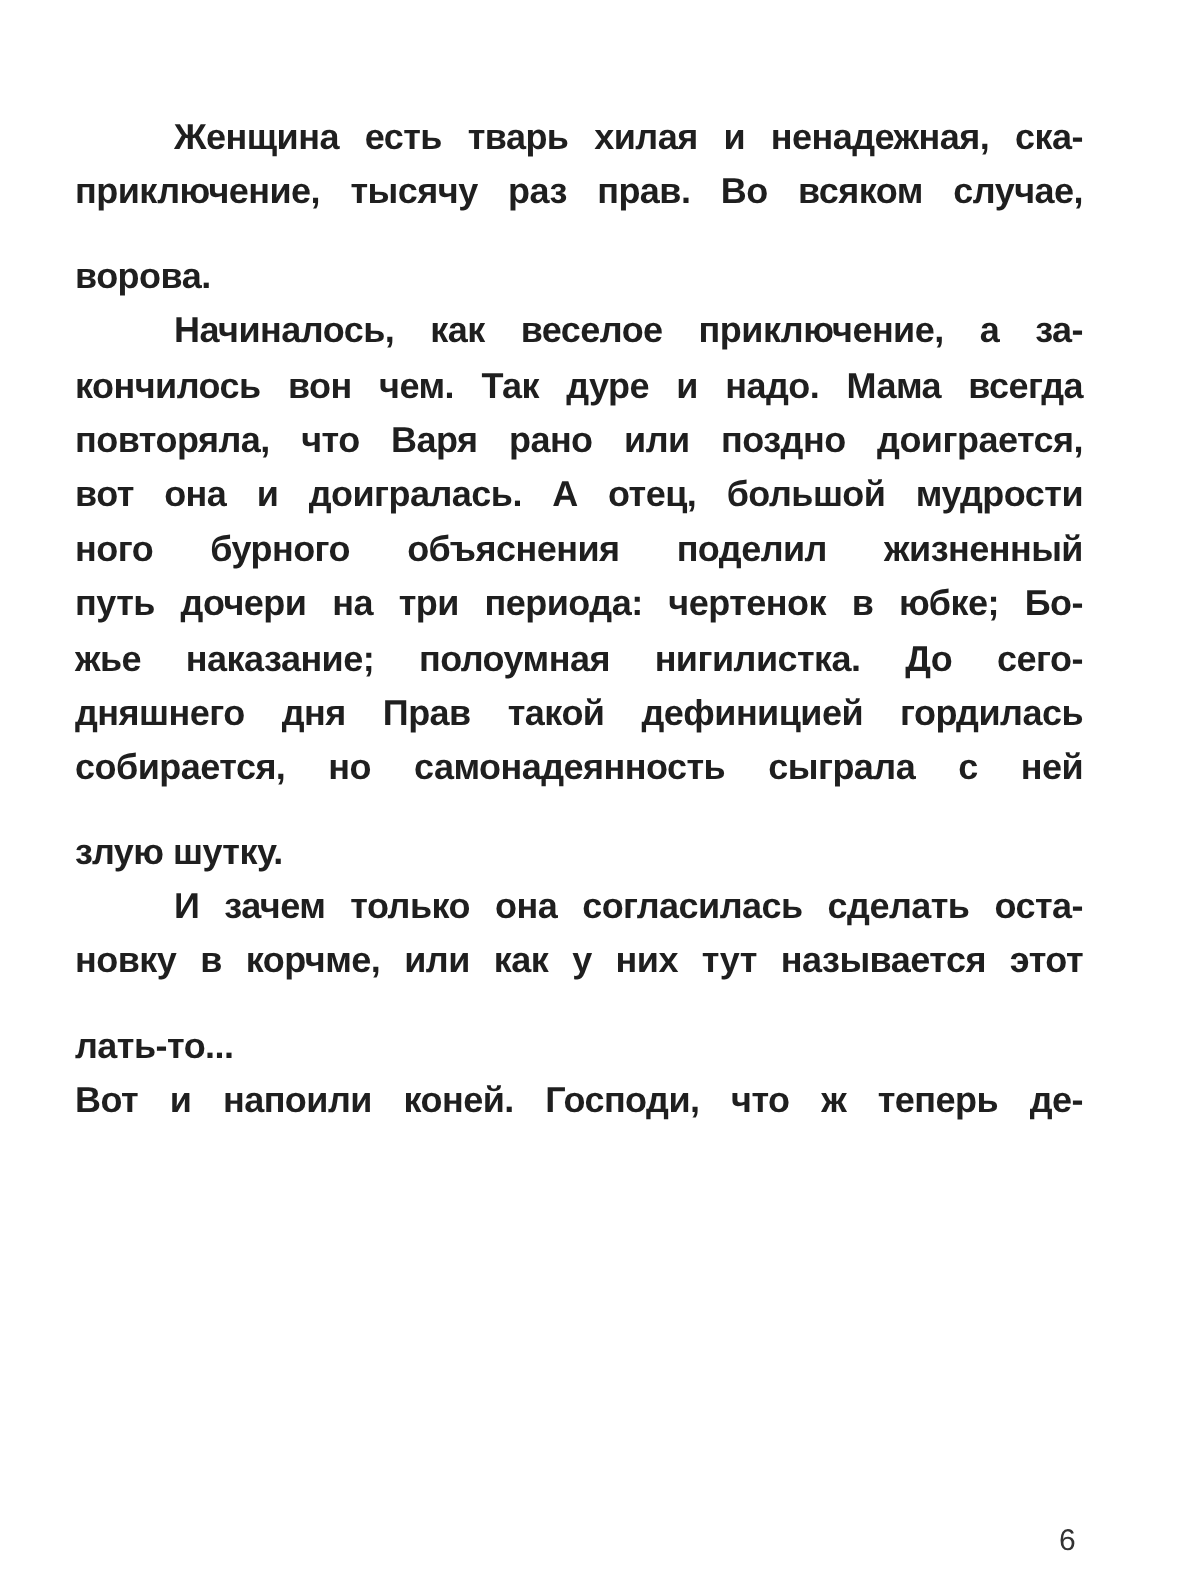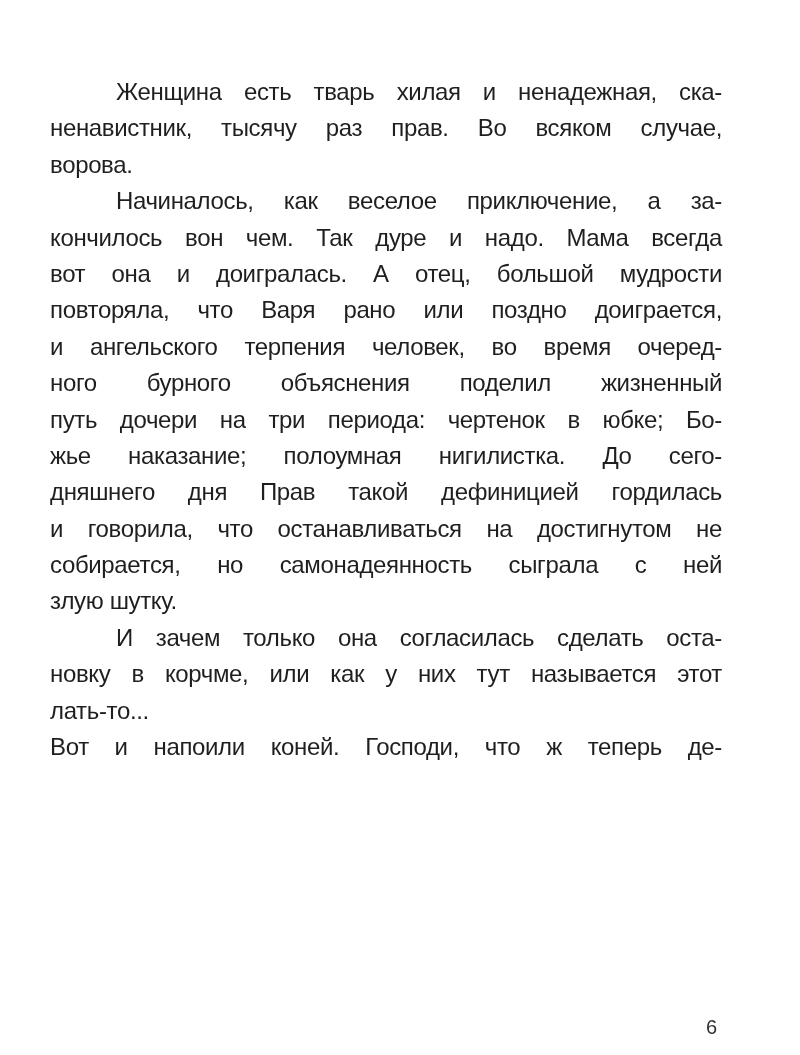--- a/index.html
+++ b/index.html
@@ -23,55 +23,55 @@
     }
     .line {
       display: block;
       height: 36.4px;
       line-height: 36.4px;
       font-size: 24px;
       white-space: nowrap;
       text-align: justify;
       text-align-last: justify;
       letter-spacing: -0.35px;
+      font-weight: bold;
     }
     .line.indent {
       padding-left: 66px;
     }
     .line.last {
       text-align-last: left;
+      margin-top: 20px;
     }
     .page-number {
       position: absolute;
       left: 706px;
       top: 1016px;
       font-size: 20px;
       color: #333333;
     }
   </style>
 </head>
 <body>
 
 <div class="page">
   <div class="paragraph">
     <span class="line indent">Женщина есть тварь хилая и ненадежная, ска-</span>
-    <span class="line">ненавистник, тысячу раз прав. Во всяком случае,</span>
+    <span class="line">приключение, тысячу раз прав. Во всяком случае,</span>
     <span class="line last">ворова.</span>
   </div>
   <div class="paragraph">
     <span class="line indent">Начиналось, как веселое приключение, а за-</span>
     <span class="line">кончилось вон чем. Так дуре и надо. Мама всегда</span>
+    <span class="line">повторяла, что Варя рано или поздно доиграется,</span>
     <span class="line">вот она и доигралась. А отец, большой мудрости</span>
-    <span class="line">повторяла, что Варя рано или поздно доиграется,</span>
-    <span class="line">и ангельского терпения человек, во время очеред-</span>
     <span class="line">ного бурного объяснения поделил жизненный</span>
     <span class="line">путь дочери на три периода: чертенок в юбке; Бо-</span>
     <span class="line">жье наказание; полоумная нигилистка. До сего-</span>
     <span class="line">дняшнего дня Прав такой дефиницией гордилась</span>
-    <span class="line">и говорила, что останавливаться на достигнутом не</span>
     <span class="line">собирается, но самонадеянность сыграла с ней</span>
     <span class="line last">злую шутку.</span>
   </div>
   <div class="paragraph">
     <span class="line indent">И зачем только она согласилась сделать оста-</span>
     <span class="line">новку в корчме, или как у них тут называется этот</span>
     <span class="line last">лать-то...</span>
     <span class="line">Вот и напоили коней. Господи, что ж теперь де-</span>
   </div>
 </div>

